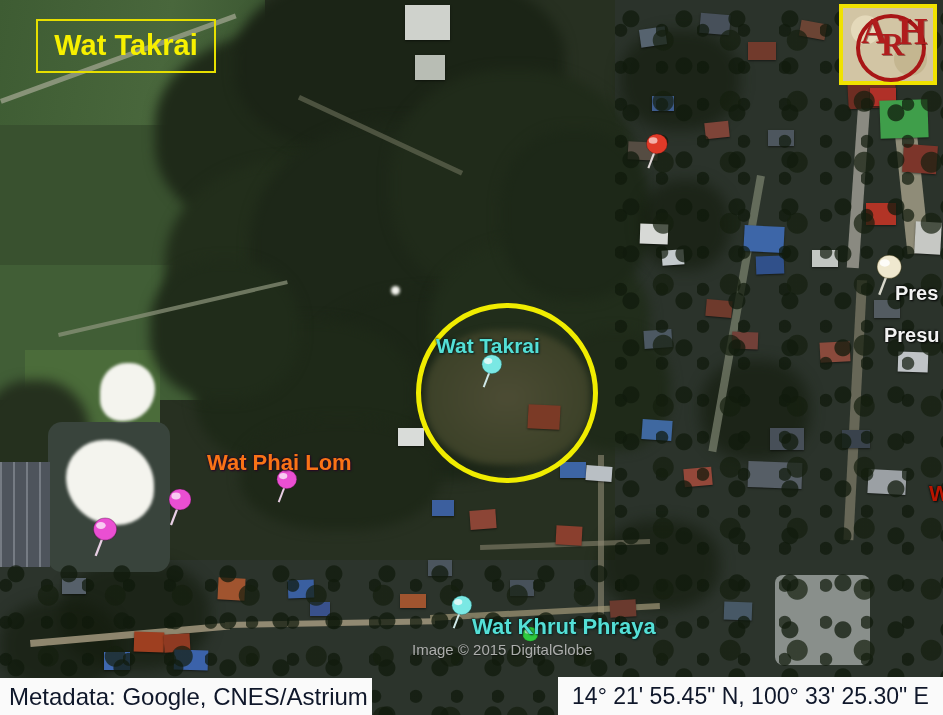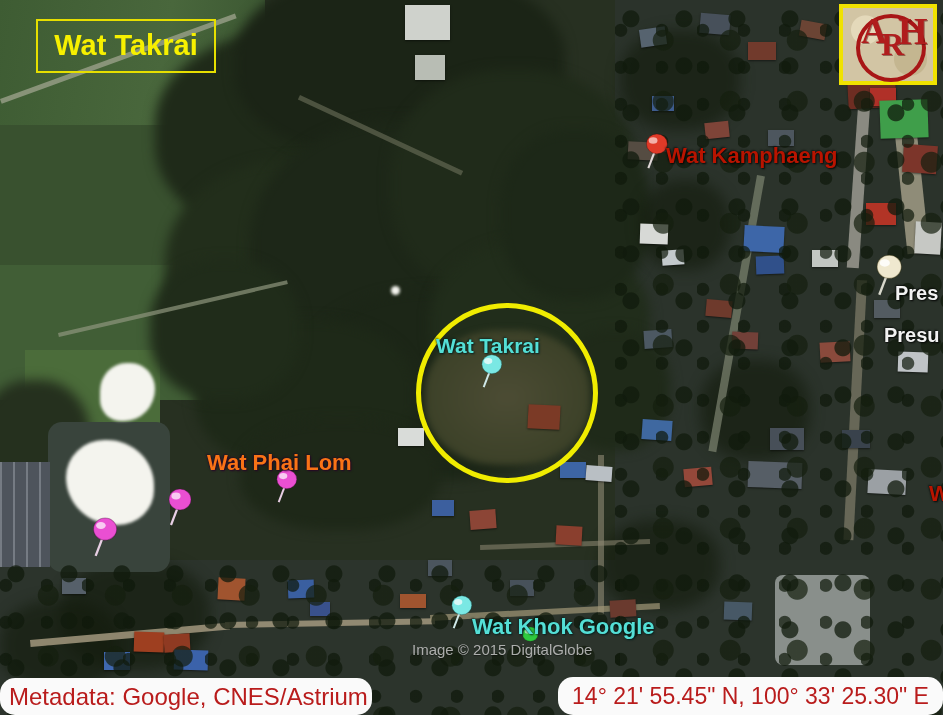--- a/index.html
+++ b/index.html
@@ -35,21 +35,21 @@
   
   .titlebox{position:absolute;z-index:20;border:2px solid #e6df00;text-align:center;
     color:#f7f000;font-weight:bold;font-size:29px;line-height:48px;}
   .logo{position:absolute;z-index:20;border:4px solid #f0e200;background:#d2c5a4;
     background-image:radial-gradient(circle at 25% 30%, #e4d9ba 0 14px, transparent 15px),
                      radial-gradient(circle at 75% 70%, #c4b690 0 16px, transparent 17px);}
   .logo-circle{position:absolute;left:13px;top:6px;width:62px;height:60px;
     border:4px solid #a81616;border-radius:50%;}
   .logo-letter{position:absolute;color:#b01d1d;font-family:"Liberation Serif",serif;
     font-weight:bold;text-shadow:1px 1px 0 rgba(90,10,10,.5);}
-  .bar{position:absolute;z-index:21;background:#fafafa;color:#b91c1c;white-space:nowrap;border-radius:15px;}
+  .bar{position:absolute;z-index:21;background:#fafafa;color:#0f172a;white-space:nowrap;}
   .meta-bar{left:0;top:678px;width:372px;height:37px;font-size:24px;line-height:37px;padding-left:9px;box-sizing:border-box;}
   .coord-bar{left:558px;top:677px;width:385px;height:38px;font-size:23px;line-height:38px;text-align:center;}
 </style>
 </head>
 <body>
 
 <div class="stage">
 
   <div>
 
@@ -167,21 +167,20 @@
     <div class="trees" style="left:0;top:555px;width:620px;height:160px;"></div>
   </div>
 
   <div class="circleHL" style="left:416px;top:303px;width:172px;height:170px;border:5px solid #f0ec00;"></div>
 
   <svg class="pin" style="left:640px;top:132px;width:30px;height:38px;" viewBox="0 0 30 40">
     <path d="M8 38 L14.5 21" stroke="#e0d8d8" stroke-width="2.2" fill="none"></path>
     <ellipse cx="17" cy="12.5" rx="11" ry="10.5" stroke="rgba(60,0,0,0.35)" fill="#e03a28"></ellipse>
     <ellipse cx="13" cy="9" rx="4.6" ry="3.4" fill="rgba(255,255,255,0.6)"></ellipse>
   </svg>
-  <span class="maplabel lbl-red" style="left:666px;top:143px;">Wat Kamphaeng</span>
 
   <svg class="pin" style="left:870px;top:253px;width:34px;height:44px;" viewBox="0 0 30 40">
     <path d="M8 38 L14.5 21" stroke="#d8d8cc" stroke-width="2.2" fill="none"></path>
     <ellipse cx="17" cy="12.5" rx="11" ry="10.5" stroke="rgba(60,50,0,0.35)" fill="#efe8cf"></ellipse>
     <ellipse cx="13" cy="9" rx="4.6" ry="3.4" fill="rgba(255,255,255,0.85)"></ellipse>
   </svg>
   <span class="maplabel lbl-white" style="left:895px;top:282px;">Pres</span>
   <span class="maplabel lbl-white" style="left:884px;top:324px;">Presu</span>
 
   <span class="maplabel lbl-cyan" style="left:436px;top:334px;font-size:21px;">Wat Takrai</span>
@@ -212,21 +211,21 @@
 
   <svg class="pin" style="left:446px;top:594px;width:28px;height:36px;" viewBox="0 0 30 40">
     <path d="M8 38 L14.5 21" stroke="#cfe8e8" stroke-width="2.2" fill="none"></path>
     <ellipse cx="17" cy="12.5" rx="11" ry="10.5" stroke="rgba(0,60,60,0.35)" fill="#7ae8e4"></ellipse>
     <ellipse cx="13" cy="9" rx="4.6" ry="3.4" fill="rgba(255,255,255,0.7)"></ellipse>
   </svg>
   <svg class="pin" style="left:518px;top:625px;width:22px;height:26px;z-index:11;" viewBox="0 0 30 40">
     <ellipse cx="17" cy="14" rx="12" ry="11" stroke="rgba(0,60,0,0.4)" fill="#2fcb3f"></ellipse>
     <ellipse cx="13" cy="10" rx="4.6" ry="3.4" fill="rgba(255,255,255,0.55)"></ellipse>
   </svg>
-  <span class="maplabel lbl-cyan" style="left:472px;top:614px;">Wat Khok Google</span>
+  <span class="maplabel lbl-cyan" style="left:472px;top:614px;">Wat Khrut Phraya</span>
 
 
   <span class="maplabel lbl-red" style="left:929px;top:481px;">W</span>
 
   <span class="watermark" style="left:412px;top:641px;">Image © 2015 DigitalGlobe</span>
 
   <div class="titlebox" style="left:36px;top:19px;width:176px;height:50px;">
     <span>Wat Takrai</span>
   </div>
 

